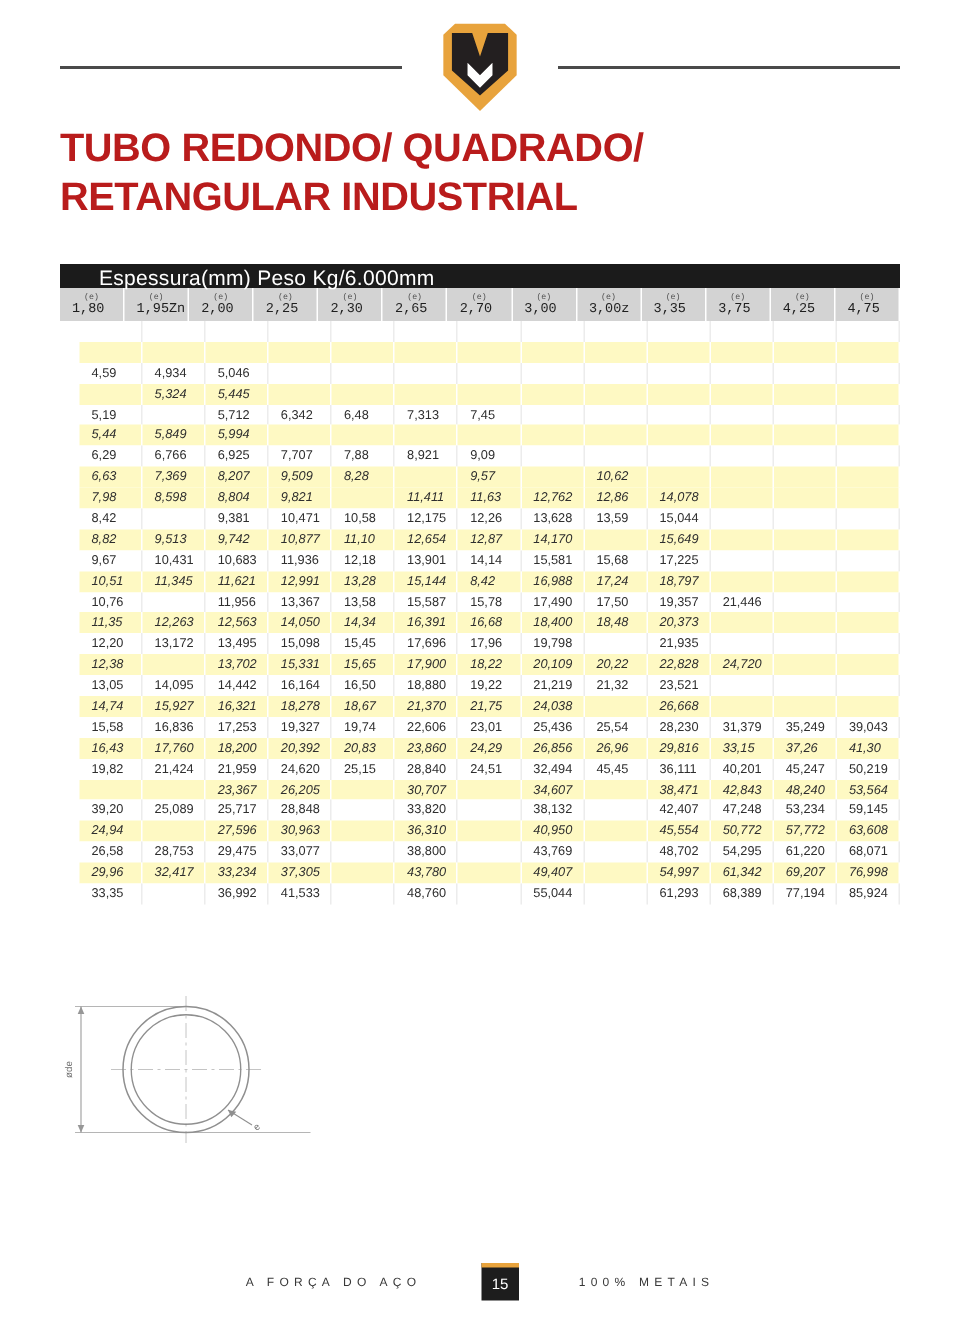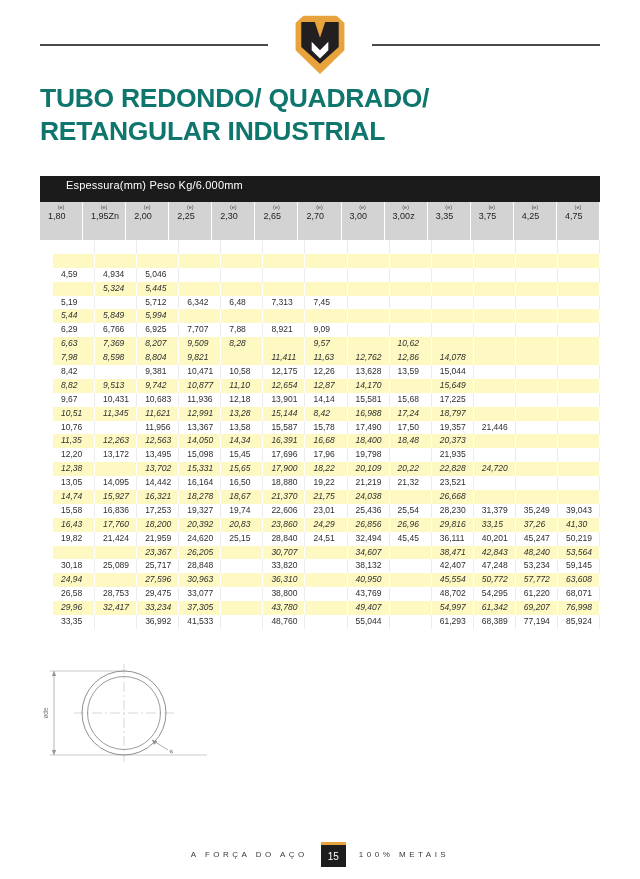--- a/index.html
+++ b/index.html
@@ -7,44 +7,44 @@
         font-family:"Liberation Sans",sans-serif;color:#231f20;}
 
   
   .rule{position:absolute;top:44px;height:2px;background:#4a4a4a;}
   .rule.left{left:40px;width:228px;}
   .rule.right{left:372px;width:228px;}
   .logo{position:absolute;left:294px;top:15px;width:52px;height:62px;}
 
   
   .title{position:absolute;left:40px;top:82px;font-size:26.5px;line-height:33px;
-         font-weight:800;letter-spacing:-0.3px;color:#0f766e;}
+         font-weight:800;letter-spacing:-0.3px;color:#b91c1c;}
 
   
   .table{position:absolute;left:40px;top:176px;width:560px;}
-  .tbar{background:#1b1b1b;color:#fff;height:26px;line-height:18px;
-        font-size:11px;padding-left:26px;letter-spacing:.2px;}
-  .thead{display:grid;grid-template-columns:repeat(13,1fr);background:#d3d3d3;height:38px;}
+  .tbar{background:#1b1b1b;color:#fff;height:16px;line-height:18px;
+        font-size:14px;padding-left:26px;letter-spacing:.2px;}
+  .thead{display:grid;grid-template-columns:repeat(13,1fr);background:#d3d3d3;height:22px;font-family:Liberation Mono, monospace;}
   .th{border-right:1px solid #fff;overflow:hidden;}
   .th .sup{display:block;text-align:center;font-size:5.5px;line-height:7px;padding-top:2px;color:#4f4f4f;}
   .th .cv{display:block;font-size:9px;line-height:11px;padding-left:8px;color:#1e1e1e;}
   .tr{display:grid;grid-template-columns:repeat(13,1fr);height:13.9px;margin-left:13px;}
   .tr.white{background:#fff;}
   .tr.gray{background:#fef9c3;font-style:italic;}
   .td{font-size:8.5px;line-height:13.9px;padding-left:8px;color:#2e2e2e;
       white-space:nowrap;overflow:hidden;}
   .tr.white .td{border-right:1px solid #ececec;}
   .tr.gray .td{border-right:1px solid #fff;}
 
   
   .drawing{position:absolute;left:42px;top:658px;width:280px;height:112px;}
 
   
   .footer{position:absolute;left:0;top:842px;width:640px;display:flex;
-          justify-content:center;align-items:center;gap:13px;}
+          justify-content:center;align-items:center;gap:40px;}
   .foot-text{font-size:8px;letter-spacing:3.5px;color:#383838;}
   .badge{width:25px;height:22px;background:#1d1d1d;border-top:3px solid #e8a33c;
          color:#fff;font-size:10px;font-weight:normal;display:flex;
          align-items:center;justify-content:center;}
 </style>
 </head>
 <body>
 
 <div class="page">
 
@@ -457,21 +457,21 @@
           <div class="td">30,707</div>
           <div class="td"></div>
           <div class="td">34,607</div>
           <div class="td"></div>
           <div class="td">38,471</div>
           <div class="td">42,843</div>
           <div class="td">48,240</div>
           <div class="td">53,564</div>
         </div>
         <div class="tr white">
-          <div class="td">30,18</div>
+          <div class="td">39,20</div>
           <div class="td">25,089</div>
           <div class="td">25,717</div>
           <div class="td">28,848</div>
           <div class="td"></div>
           <div class="td">33,820</div>
           <div class="td"></div>
           <div class="td">38,132</div>
           <div class="td"></div>
           <div class="td">42,407</div>
           <div class="td">47,248</div>

